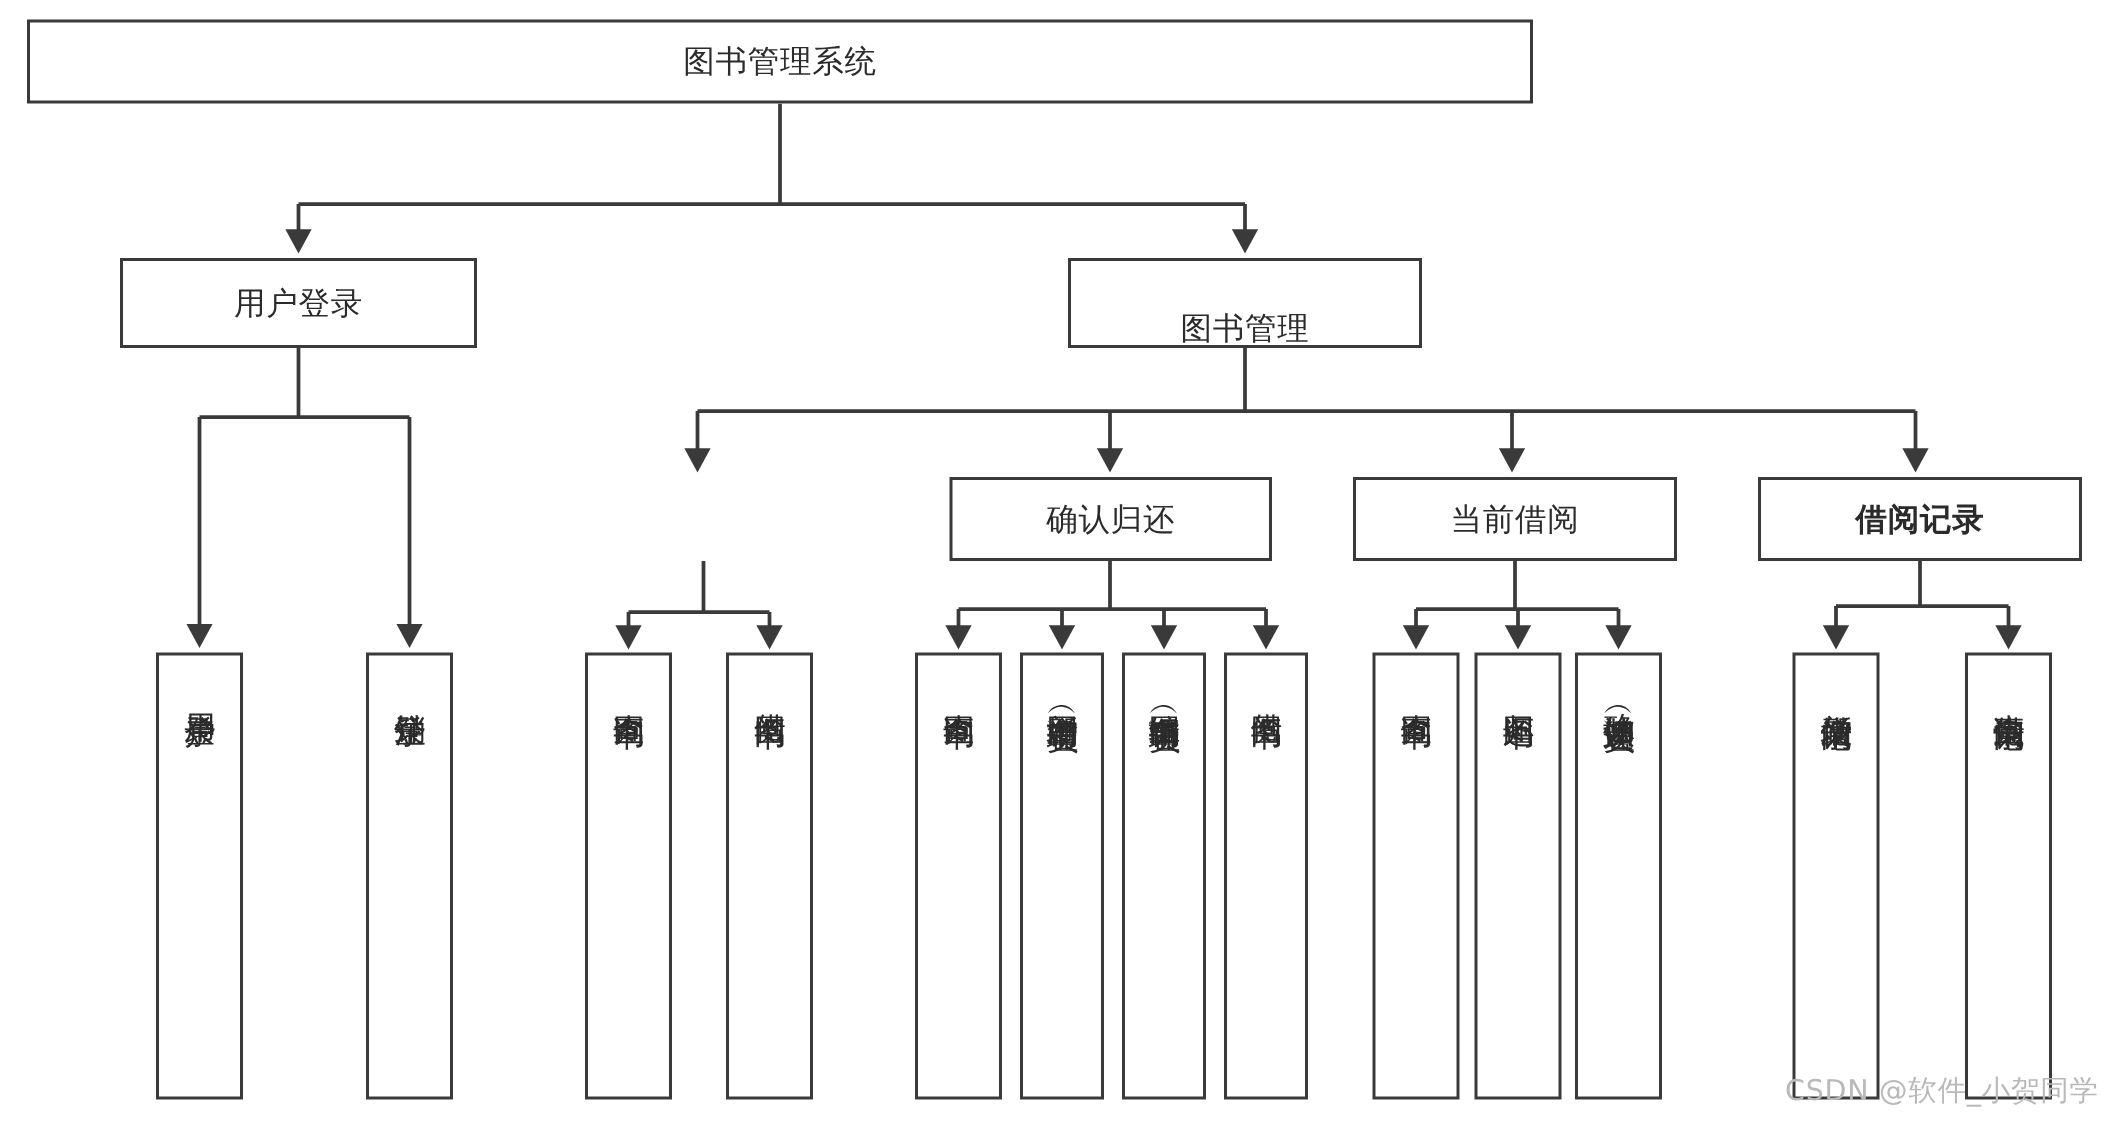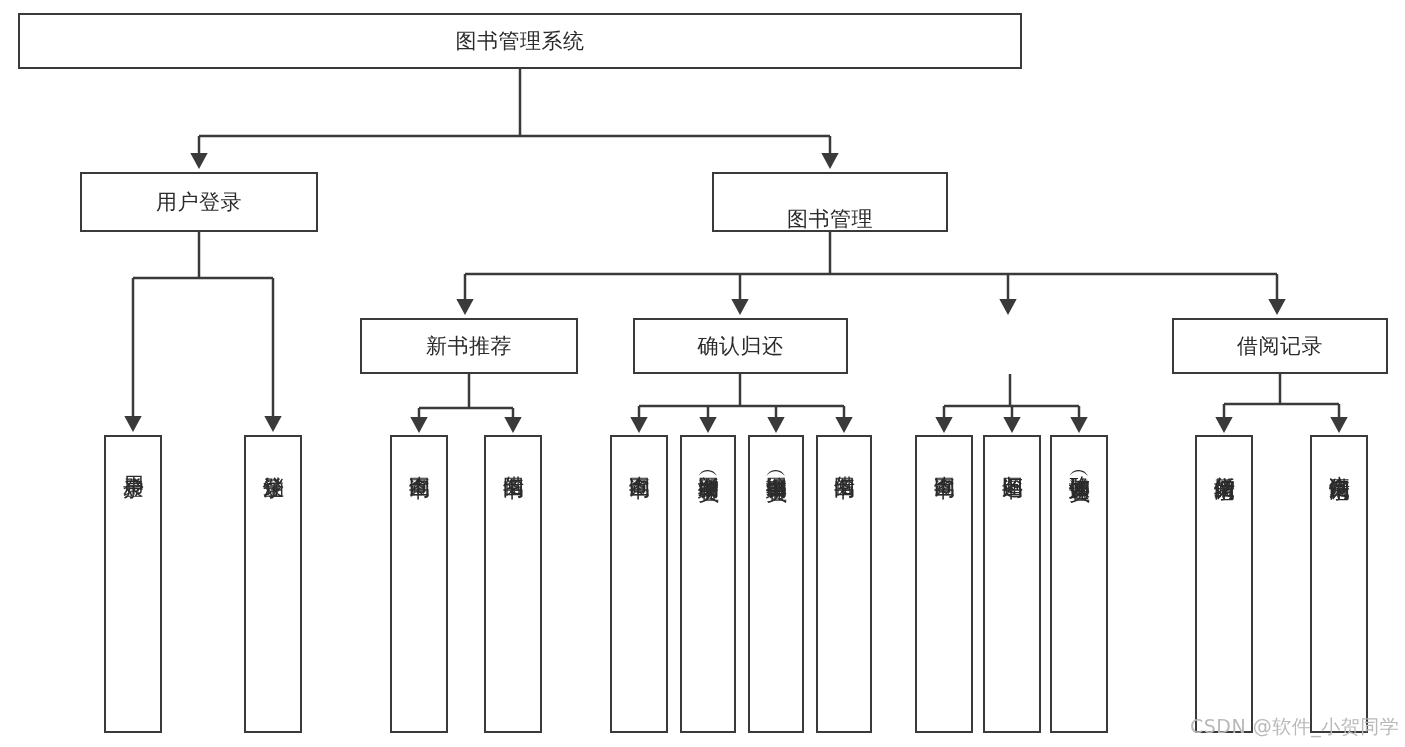--- a/index.html
+++ b/index.html
@@ -124,27 +124,27 @@
     <span class="node-label">图书管理系统</span>
   </div>
 
   <div class="node horizontal" style="left: 80px; top: 172px; width: 238px; height: 60px; border-color: rgb(58, 58, 58); background: rgb(255, 255, 255); color: rgb(43, 43, 43);">
     <span class="node-label">用户登录</span>
   </div>
   <div class="node horizontal" style="left: 712px; top: 172px; width: 236px; height: 60px; border-color: rgb(58, 58, 58); background: rgb(255, 255, 255); color: rgb(43, 43, 43); align-items: flex-end;">
     <span class="node-label">图书管理</span>
   </div>
 
-  <div class="node horizontal" style="left: 360px; top: 318px; width: 218px; height: 56px; border-color: rgb(58, 58, 58); background: rgb(255, 255, 255); color: rgb(43, 43, 43);">
-    <span class="node-label">新书推荐</span>
-  </div>
   <div class="node horizontal" style="left: 633px; top: 318px; width: 215px; height: 56px; border-color: rgb(58, 58, 58); background: rgb(255, 255, 255); color: rgb(43, 43, 43);">
     <span class="node-label">确认归还</span>
   </div>
-  <div class="node horizontal" style="left: 1172px; top: 318px; width: 216px; height: 56px; border-color: rgb(58, 58, 58); background: rgb(255, 255, 255); color: rgb(43, 43, 43);">
+  <div class="node horizontal" style="left: 902px; top: 318px; width: 216px; height: 56px; border-color: rgb(58, 58, 58); background: rgb(255, 255, 255); color: rgb(43, 43, 43);">
+    <span class="node-label">当前借阅</span>
+  </div>
+  <div class="node horizontal" style="left: 1172px; top: 318px; width: 216px; height: 56px; border-color: rgb(58, 58, 58); background: rgb(255, 255, 255); color: rgb(43, 43, 43); font-weight: bold;">
     <span class="node-label">借阅记录</span>
   </div>
 
   <div class="node vertical" style="left: 104px; top: 435px; width: 58px; height: 298px; border-color: rgb(58, 58, 58); background: rgb(255, 255, 255); color: rgb(43, 43, 43);">
     <span class="node-label">用户登录</span>
   </div>
   <div class="node vertical" style="left: 244px; top: 435px; width: 58px; height: 298px; border-color: rgb(58, 58, 58); background: rgb(255, 255, 255); color: rgb(43, 43, 43);">
     <span class="node-label">注销登录</span>
   </div>
   <div class="node vertical" style="left: 390px; top: 435px; width: 58px; height: 298px; border-color: rgb(58, 58, 58); background: rgb(255, 255, 255); color: rgb(43, 43, 43);">

